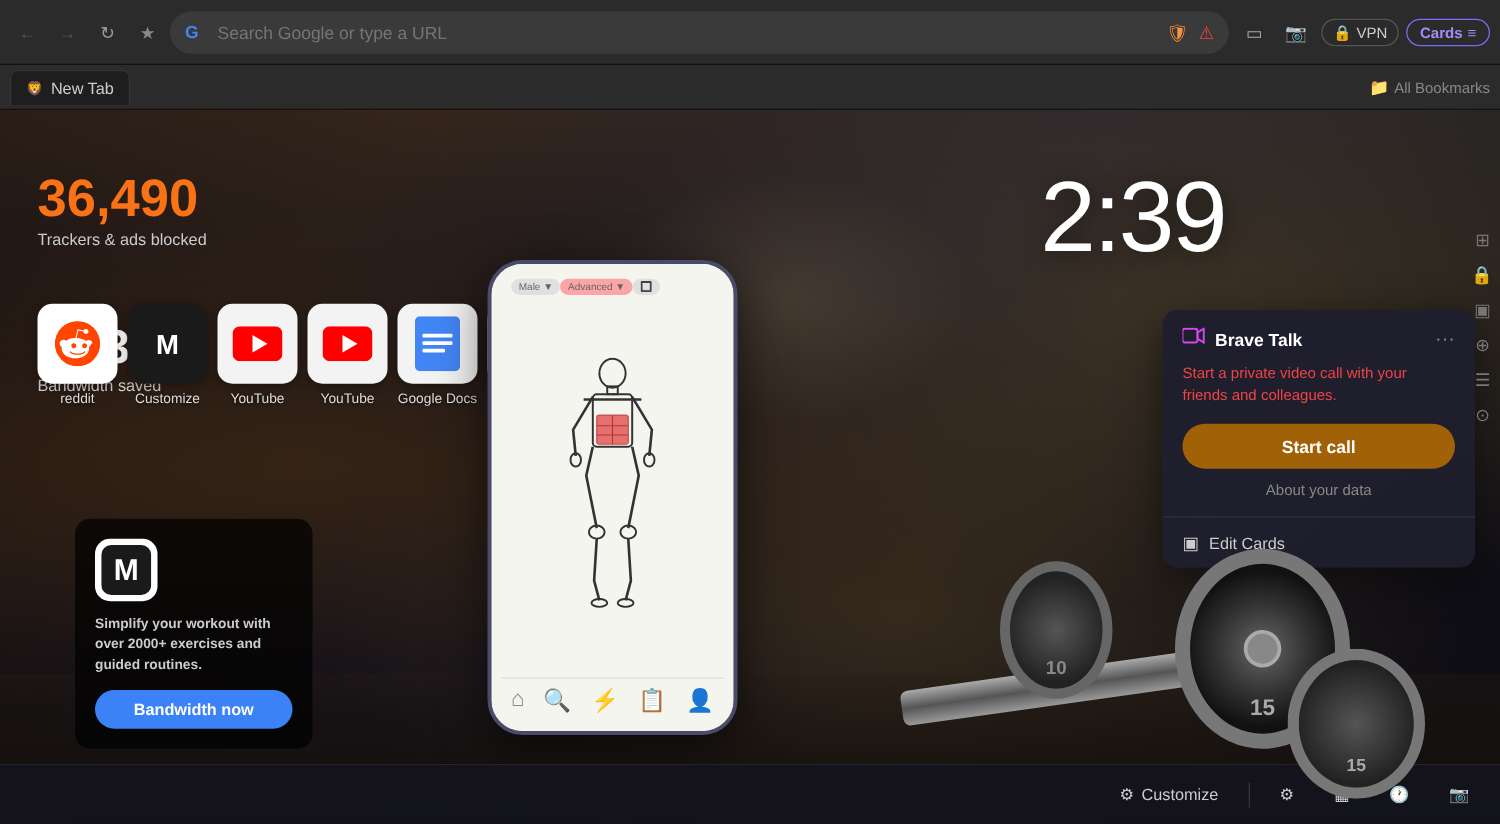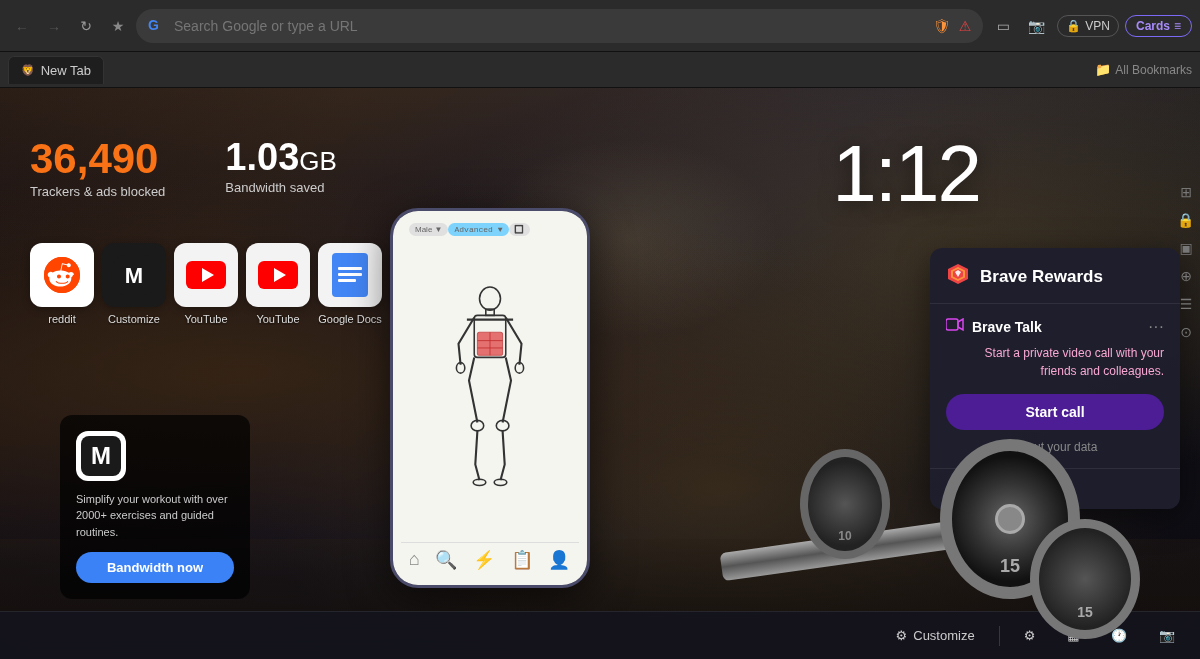--- a/index.html
+++ b/index.html
@@ -45,21 +45,21 @@
       linear-gradient(180deg, rgba(20,20,40,0.4) 0%, rgba(10,10,20,0.8) 100%);
     }
     
     .gym-shapes { position: absolute; inset: 0; overflow: hidden; }
     .gym-floor { position: absolute; bottom: 0; left: 0; right: 0; height: 120px; background: linear-gradient(180deg, rgba(40,30,20,0.3) 0%, rgba(20,15,10,0.9) 100%); }
     
     .gym-light { position: absolute; top: 0; left: 0; right: 0; height: 200px; background: linear-gradient(180deg, rgba(150,120,60,0.15) 0%, transparent 100%); }
     .gym-glow { position: absolute; top: 50px; left: 40%; width: 300px; height: 200px; background: radial-gradient(ellipse, rgba(200,180,120,0.15) 0%, transparent 70%); }
 
     
-    .stats-area { position: absolute; top: 50px; left: 30px; display: flex; gap: 60px; align-items: flex-start; }
+    .stats-area { position: absolute; top: 50px; left: 30px; display: flex; gap: 60px; align-items: flex-start; flex-direction: column; }
     .stat-item {}
     .stat-number { font-size: 42px; font-weight: 700; line-height: 1; }
     .stat-number.orange { color: #f97316; }
     .stat-number.blue { color: #ffffff; font-size: 38px; }
     .stat-number.white { color: #fff; }
     .stat-label { color: #ccc; font-size: 13px; margin-top: 4px; }
 
     
     .clock { position: absolute; top: 40px; right: 220px; font-size: 80px; font-weight: 200; color: #fff; letter-spacing: -2px; text-shadow: 0 2px 20px rgba(0,0,0,0.5); }
 
@@ -74,36 +74,36 @@
     .phone-screen { width: 100%; height: 100%; background: #f5f5f0; display: flex; flex-direction: column; align-items: center; padding: 8px; }
     .phone-header { width: 100%; display: flex; justify-content: flex-start; align-items: center; padding: 4px 8px; font-size: 9px; color: #666; }
     .phone-body-figure { flex: 1; display: flex; align-items: center; justify-content: center; position: relative; }
     .phone-tabs { width: 100%; display: flex; justify-content: space-around; padding: 6px 0; border-top: 1px solid #ddd; }
     .phone-tab { font-size: 18px; color: #888; }
     .phone-tab.active { color: #3b82f6; }
 
     
     .sponsor-card { position: absolute; bottom: 60px; left: 60px; width: 190px; background: rgba(0,0,0,0.7); border-radius: 12px; padding: 16px; color: #fff; }
     .sponsor-logo { width: 50px; height: 50px; background: #fff; border-radius: 12px; display: flex; align-items: center; justify-content: center; margin-bottom: 10px; font-size: 22px; font-weight: 900; color: #1a1a1a; }
-    .sponsor-text { font-size: 11px; color: #ccc; line-height: 1.5; margin-bottom: 12px; }
+    .sponsor-text { font-size: 11px; color: #ccc; line-height: 1.5; margin-bottom: 12px; font-weight: bold; }
     .download-btn { background: #3b82f6; color: #fff; border: none; border-radius: 20px; padding: 8px 20px; font-size: 13px; font-weight: 600; cursor: pointer; width: 100%; }
 
     
     .right-panel { position: absolute; top: 160px; right: 20px; width: 250px; background: rgba(30,30,45,0.97); border-radius: 12px; padding: 0; color: #fff; box-shadow: 0 8px 32px rgba(0,0,0,0.5); overflow: hidden; }
     .panel-header { display: flex; align-items: center; gap: 10px; padding: 14px 16px 12px; border-bottom: 1px solid rgba(255,255,255,0.08); }
     .brave-logo-icon { font-size: 20px; }
     .panel-title { font-size: 17px; font-weight: 600; }
 
     .brave-talk-section { padding: 14px 16px; border-bottom: 1px solid rgba(255,255,255,0.08); }
     .brave-talk-header { display: flex; align-items: center; justify-content: space-between; margin-bottom: 8px; }
     .brave-talk-title { display: flex; align-items: center; gap: 8px; font-size: 14px; font-weight: 600; }
     .video-icon { color: #d946ef; font-size: 16px; }
     .more-btn { color: #888; font-size: 16px; cursor: pointer; background: none; border: none; }
-    .brave-talk-desc { font-size: 12px; color: #f9a8d4; line-height: 1.5; margin-bottom: 14px; text-align: right; }
-    .start-call-btn { width: 100%; background: #4c1d95; color: #fff; border: none; border-radius: 20px; padding: 10px; font-size: 14px; font-weight: 600; cursor: pointer; }
+    .brave-talk-desc { font-size: 12px; color: #ef4444; line-height: 1.5; margin-bottom: 14px; }
+    .start-call-btn { width: 100%; background: #a16207; color: #fff; border: none; border-radius: 20px; padding: 10px; font-size: 14px; font-weight: 600; cursor: pointer; }
     .about-data-link { display: block; text-align: center; font-size: 12px; color: #888; margin-top: 10px; cursor: pointer; text-decoration: none; }
 
     .edit-cards-row { display: flex; align-items: center; gap: 8px; padding: 12px 16px; cursor: pointer; font-size: 13px; color: #ccc; }
     .edit-cards-icon { font-size: 14px; }
 
     
     .right-sidebar { position: absolute; right: 0; top: 88px; width: 28px; display: flex; flex-direction: column; align-items: center; gap: 4px; padding: 4px 0; }
     .sidebar-icon { width: 24px; height: 24px; display: flex; align-items: center; justify-content: center; color: #777; font-size: 14px; cursor: pointer; border-radius: 4px; }
 
     
@@ -162,21 +162,21 @@
       <div class="gym-light"></div>
       <div class="gym-glow"></div>
 
       <div style="position:absolute;bottom:100px;right:160px;width:320px;height:28px;background:linear-gradient(180deg,#aaa 0%,#555 50%,#999 100%);border-radius:6px;transform:rotate(-8deg);z-index:1;"></div>
 
       <div style="position:absolute;bottom:60px;right:120px;width:140px;height:160px;background:radial-gradient(circle at 50% 50%,#666 0%,#333 40%,#111 70%);border-radius:50%;border:12px solid #777;z-index:2;">
         <div style="position:absolute;top:50%;left:50%;transform:translate(-50%,-50%);width:30px;height:30px;background:#888;border-radius:50%;border:3px solid #aaa;"></div>
         <div style="position:absolute;bottom:10px;left:50%;transform:translateX(-50%);color:#aaa;font-size:18px;font-weight:900;">15</div>
       </div>
       <div style="position:absolute;bottom:100px;right:310px;width:90px;height:110px;background:radial-gradient(circle,#555 0%,#222 70%);border-radius:50%;border:8px solid #666;z-index:2;">
-        <div style="position:absolute;bottom:8px;left:50%;transform:translateX(-50%);color:#888;font-size:12px;font-weight:900;text-align:center;">10</div>
+        <div style="position:absolute;bottom:8px;left:50%;transform:translateX(-50%);color:#888;font-size:15px;font-weight:900;text-align:center;">10</div>
       </div>
 
       <div style="position:absolute;bottom:20px;right:60px;width:110px;height:120px;background:radial-gradient(circle,#555 0%,#222 70%);border-radius:50%;border:9px solid #777;z-index:2;">
         <div style="position:absolute;bottom:10px;left:50%;transform:translateX(-50%);color:#aaa;font-size:14px;font-weight:900;">15</div>
       </div>
       <div class="gym-floor"></div>
     </div>
 
     <div class="stats-area">
       <div class="stat-item">
@@ -184,21 +184,21 @@
         <div class="stat-label">Trackers &amp; ads blocked</div>
       </div>
       <div class="stat-item">
         <div class="stat-number blue">
           <span>1.03</span><span style="font-size:26px;font-weight:400;">GB</span>
         </div>
         <div class="stat-label">Bandwidth saved</div>
       </div>
     </div>
 
-    <div class="clock">1:12</div>
+    <div class="clock">2:39</div>
 
     <div class="shortcuts">
       <div class="shortcut-item">
         <div class="shortcut-icon" style="background:#fff;">
           <svg width="36" height="36" viewBox="0 0 36 36">
               <circle cx="18" cy="18" r="18" fill="#ff4500"></circle>
               <circle cx="18" cy="18" r="18" fill="#ff4500"></circle>
               <path d="M30 18c0-1.7-1.4-3-3-3-.8 0-1.5.3-2 .8-2-1.4-4.7-2.3-7.7-2.4l1.3-6.1 4.2.9c0 1.1.9 2 2 2s2-.9 2-2-.9-2-2-2c-.8 0-1.5.4-1.8 1.1l-4.7-1c-.2 0-.4.1-.4.3l-1.5 6.8c-3-.1-5.7.8-7.7 2.2-.5-.5-1.2-.8-2-.8-1.7 0-3 1.4-3 3 0 1.2.7 2.2 1.7 2.7-.1.4-.1.8-.1 1.2 0 4.4 4.9 7.9 11 7.9s11-3.5 11-7.9c0-.4 0-.8-.1-1.2 1-.5 1.8-1.5 1.8-2.7zm-17 1.5c0-1.1.9-2 2-2s2 .9 2 2-.9 2-2 2-2-.9-2-2zm11.1 5.4c-1.3 1.3-3.3 1.9-6.1 1.9s-4.8-.6-6.1-1.9c-.2-.2-.2-.5 0-.7s.5-.2.7 0c1.1 1.1 2.8 1.6 5.4 1.6s4.3-.5 5.4-1.6c.2-.2.5-.2.7 0s.2.5 0 .7zm-.4-3.4c-1.1 0-2-.9-2-2s.9-2 2-2 2 .9 2 2-.9 2-2 2z" fill="#fff"></path>
             </svg>
         </div>
@@ -252,21 +252,21 @@
           </svg>
         </div>
         <span class="shortcut-label">Google Maps</span>
       </div>
     </div>
 
     <div class="phone-mockup">
       <div class="phone-screen">
         <div class="phone-header">
           <span style="background:#e0e0e0;padding:2px 6px;border-radius:8px;font-size:8px;">Male ▼</span>
-          <span style="background:#7dd3fc;padding:2px 6px;border-radius:8px;font-size:8px;font-family:Liberation Mono, monospace;">Advanced ▼</span>
+          <span style="background:#fca5a5;padding:2px 6px;border-radius:8px;font-size:8px;">Advanced ▼</span>
           <span style="background:#e0e0e0;padding:2px 6px;border-radius:8px;font-size:8px;">🔲</span>
         </div>
         <div class="phone-body-figure">
 
           <svg viewBox="0 0 80 200" width="90" height="210">
 
             <ellipse cx="40" cy="12" rx="10" ry="11" fill="none" stroke="#333" stroke-width="1.5"></ellipse>
 
             <rect x="36" y="22" width="8" height="6" fill="none" stroke="#333" stroke-width="1.5"></rect>
 
@@ -315,31 +315,20 @@
         <svg width="40" height="40" viewBox="0 0 40 40">
           <rect width="40" height="40" rx="8" fill="#1a1a1a"></rect>
           <text x="20" y="28" text-anchor="middle" font-size="24" font-weight="900" fill="white">M</text>
         </svg>
       </div>
       <div class="sponsor-text">Simplify your workout with over 2000+ exercises and guided routines.</div>
       <button class="download-btn">Bandwidth now</button>
     </div>
 
     <div class="right-panel">
-      <div class="panel-header">
-        <span class="brave-logo-icon">
-          <svg width="24" height="24" viewBox="0 0 24 24">
-            <polygon points="12,2 22,7 22,17 12,22 2,17 2,7" fill="#ef4444"></polygon>
-            <polygon points="12,5 19,8.5 19,15.5 12,19 5,15.5 5,8.5" fill="#fb923c"></polygon>
-            <polygon points="12,7 17,9.5 17,14.5 12,17 7,14.5 7,9.5" fill="#ef4444"></polygon>
-            <path d="M9 10 L12 15 L15 10 L12 8 Z" fill="#fff" opacity="0.9"></path>
-          </svg>
-        </span>
-        <span class="panel-title">Brave Rewards</span>
-      </div>
 
       <div class="brave-talk-section">
         <div class="brave-talk-header">
           <div class="brave-talk-title">
             <span class="video-icon">
               <svg width="18" height="14" viewBox="0 0 18 14">
                 <rect x="0" y="1" width="12" height="11" rx="2" fill="none" stroke="#d946ef" stroke-width="1.5"></rect>
                 <polygon points="12,4 17,1 17,12 12,9" fill="none" stroke="#d946ef" stroke-width="1.5"></polygon>
               </svg>
             </span>

